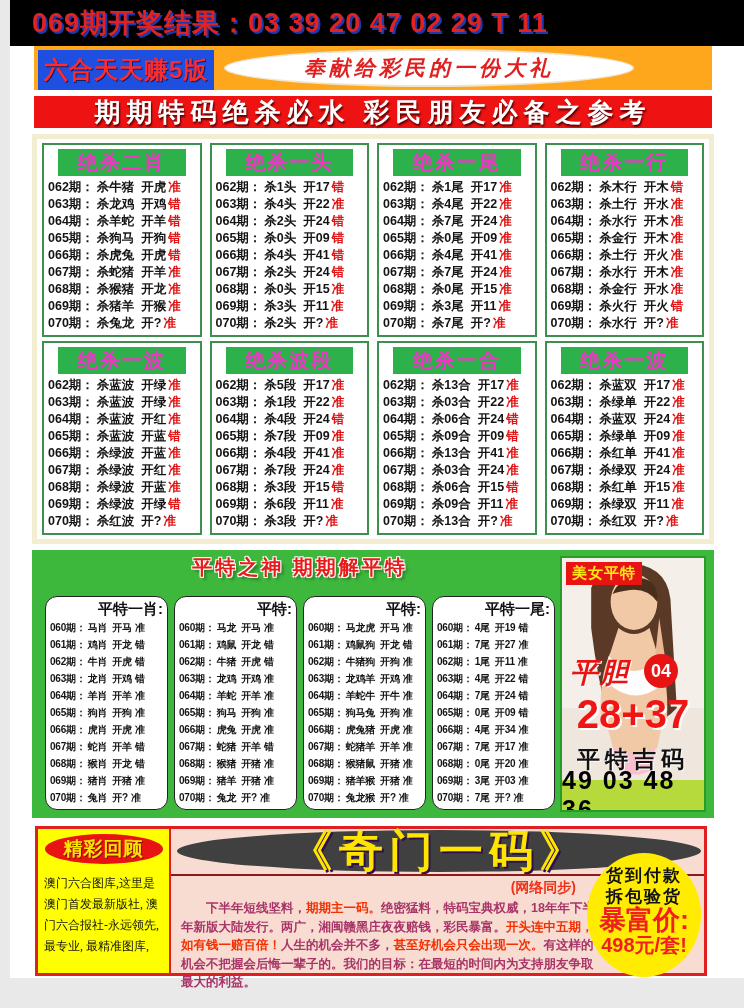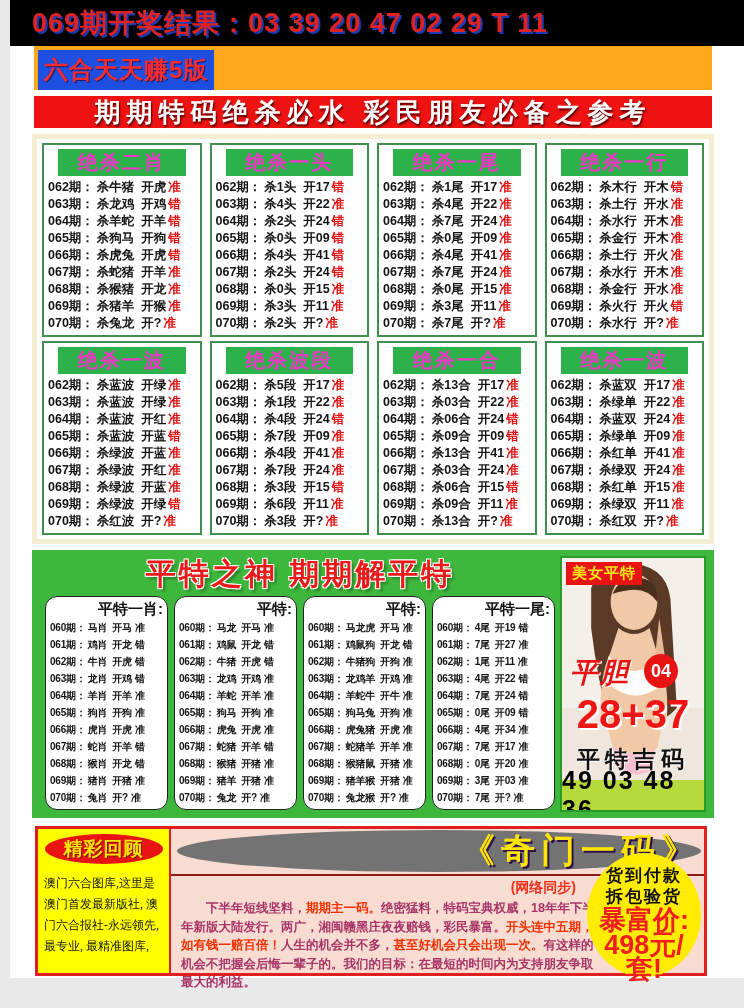--- a/index.html
+++ b/index.html
@@ -24,21 +24,21 @@
   .kill-wrap { margin:6px 0 0 22px; width:682px; background:#fff; border:5px solid #f3edd2; padding:4px 5px; }
   .kill-grid { display:grid; grid-template-columns:repeat(4,1fr); gap:4px 8px; }
   .kill-box  { border:2px solid #3f8f4f; background:#fff; padding:2px 4px 3px; }
   .kill-title{ background:#2db14a; color:#ef35c5; font-weight:bold; font-size:20px; text-align:center;
                margin:2px 10px 3px; letter-spacing:2px; }
   .k-row { font-weight:bold; font-size:12.5px; line-height:17px; color:#141414; white-space:nowrap; }
   .k-pick { margin-left:3px; } .k-open { margin-left:7px; } .k-res { margin-left:2px; color:#e01414; }
 
   .pingte { margin:6px 0 0 22px; width:682px; height:268px; background:#3db83d; position:relative; }
   .pingte-title { position:absolute; left:13px; top:4px; width:510px; text-align:center; color:#e81a1a;
-                  font-weight:bold; font-size:30px; letter-spacing:3px;
+                  font-weight:bold; font-size:20px; letter-spacing:3px;
                   text-shadow:-1px -1px 0 #fff,1px -1px 0 #fff,-1px 1px 0 #fff,1px 1px 0 #fff,3px 3px 3px rgba(0,0,0,.35); }
   .pingte-grid { position:absolute; left:13px; top:46px; width:510px; height:214px;
                  display:grid; grid-template-columns:repeat(4,1fr); gap:6px; }
   .pt-box { background:#fff; border:1px solid #222; border-radius:12px; padding:2px 4px; overflow:hidden; }
   .pt-header { text-align:right; font-weight:bold; font-size:15px; color:#111; line-height:20px; white-space:nowrap;}
   .p-row { font-weight:bold; font-size:10px; line-height:17px; color:#141414; white-space:nowrap; letter-spacing:-0.2px;}
   .p-pick { margin-left:2px; } .p-open { margin-left:5px; } .p-res { margin-left:3px; }
 
   .beauty { position:absolute; left:528px; top:6px; width:146px; height:256px; background:#fff;
             border:2px solid #2a9a2a; overflow:hidden; }
@@ -58,45 +58,48 @@
               font-weight:bold; font-size:25px; display:flex; align-items:center; justify-content:center; letter-spacing:2px;}
 
   .bottom { margin:8px 0 0 25px; width:672px; height:150px; border:3px solid #e02020; display:flex; }
   .review { width:133px; background:#ffff00; border-right:2px solid #e02020; }
   .review-oval { margin:5px auto 3px; width:118px; height:30px; background:#e81414; border-radius:50%;
                  color:#ffe400; font-weight:bold; font-size:19px; letter-spacing:1px;
                  display:flex; align-items:center; justify-content:center; text-shadow:1px 1px 0 #801010;}
   .review-text { padding:6px 5px 0 6px; font-size:12px; line-height:21px; color:#141414; font-family:"Liberation Serif",serif;}
 
   .qimen { flex:1; background:#f8dcd2; position:relative; }
-  .qimen-oval { position:absolute; left:6px; top:1px; width:524px; height:42px; background:#737373; border-radius:50%;
-                color:#ffe400; font-weight:bold; font-size:34px; letter-spacing:6px;
-                display:flex; align-items:center; justify-content:flex-end; text-shadow:2px 2px 0 #2e1050; }
+  .qimen-oval { position:absolute; left:6px; top:1px; width:524px; height:42px; background:#404040; border-radius:50%;
+                color:#ffe400; font-weight:bold; font-size:44px; letter-spacing:6px;
+                display:flex; align-items:center; justify-content:center; text-shadow:2px 2px 0 #2e1050; }
   .qimen-line { position:absolute; left:0; top:45px; width:100%; height:2px; background:#8b1a1a; }
   .sync { position:absolute; top:50px; right:128px; color:#f03018; font-weight:bold; font-size:14px; }
   .paragraph { position:absolute; left:10px; top:70px; width:420px; font-weight:bold; font-size:12.5px;
                line-height:18.5px; color:#a83568; text-indent:2em; }
   .paragraph .hl { color:#f33000; }
   .offer { position:absolute; right:3px; top:24px; width:114px; height:124px; background:#ffec00;
            border-radius:50%; text-align:center; padding-top:12px; }
   .offer-l1,.offer-l2 { color:#111; font-weight:bold; font-size:17px; line-height:21px; letter-spacing:2px; }
   .offer-price-label { color:#f02020; font-weight:bold; font-size:27px; line-height:26px; }
-  .offer-price { color:#f02020; font-weight:bold; font-size:27px; line-height:24px; }
+  .offer-price { color:#f02020; font-weight:bold; font-size:20px; line-height:24px; }
 </style>
 </head>
 <body>
 
 <div class="content">
 
   <div class="topbar">
     <span>069期开奖结果：03 39 20 47 02 29 T 11</span>
   </div>
 
   <div class="header">
     <div class="brand">六合天天赚5版</div>
+    <div class="oval">
+      <span>奉献给彩民的一份大礼</span>
+    </div>
   </div>
 
   <div class="banner">
     <span>期期特码绝杀必水 彩民朋友必备之参考</span>
   </div>
 
   <div class="kill-wrap">
     <div class="kill-grid">
         <div class="kill-box">
           <div class="kill-title">绝杀二肖</div>

